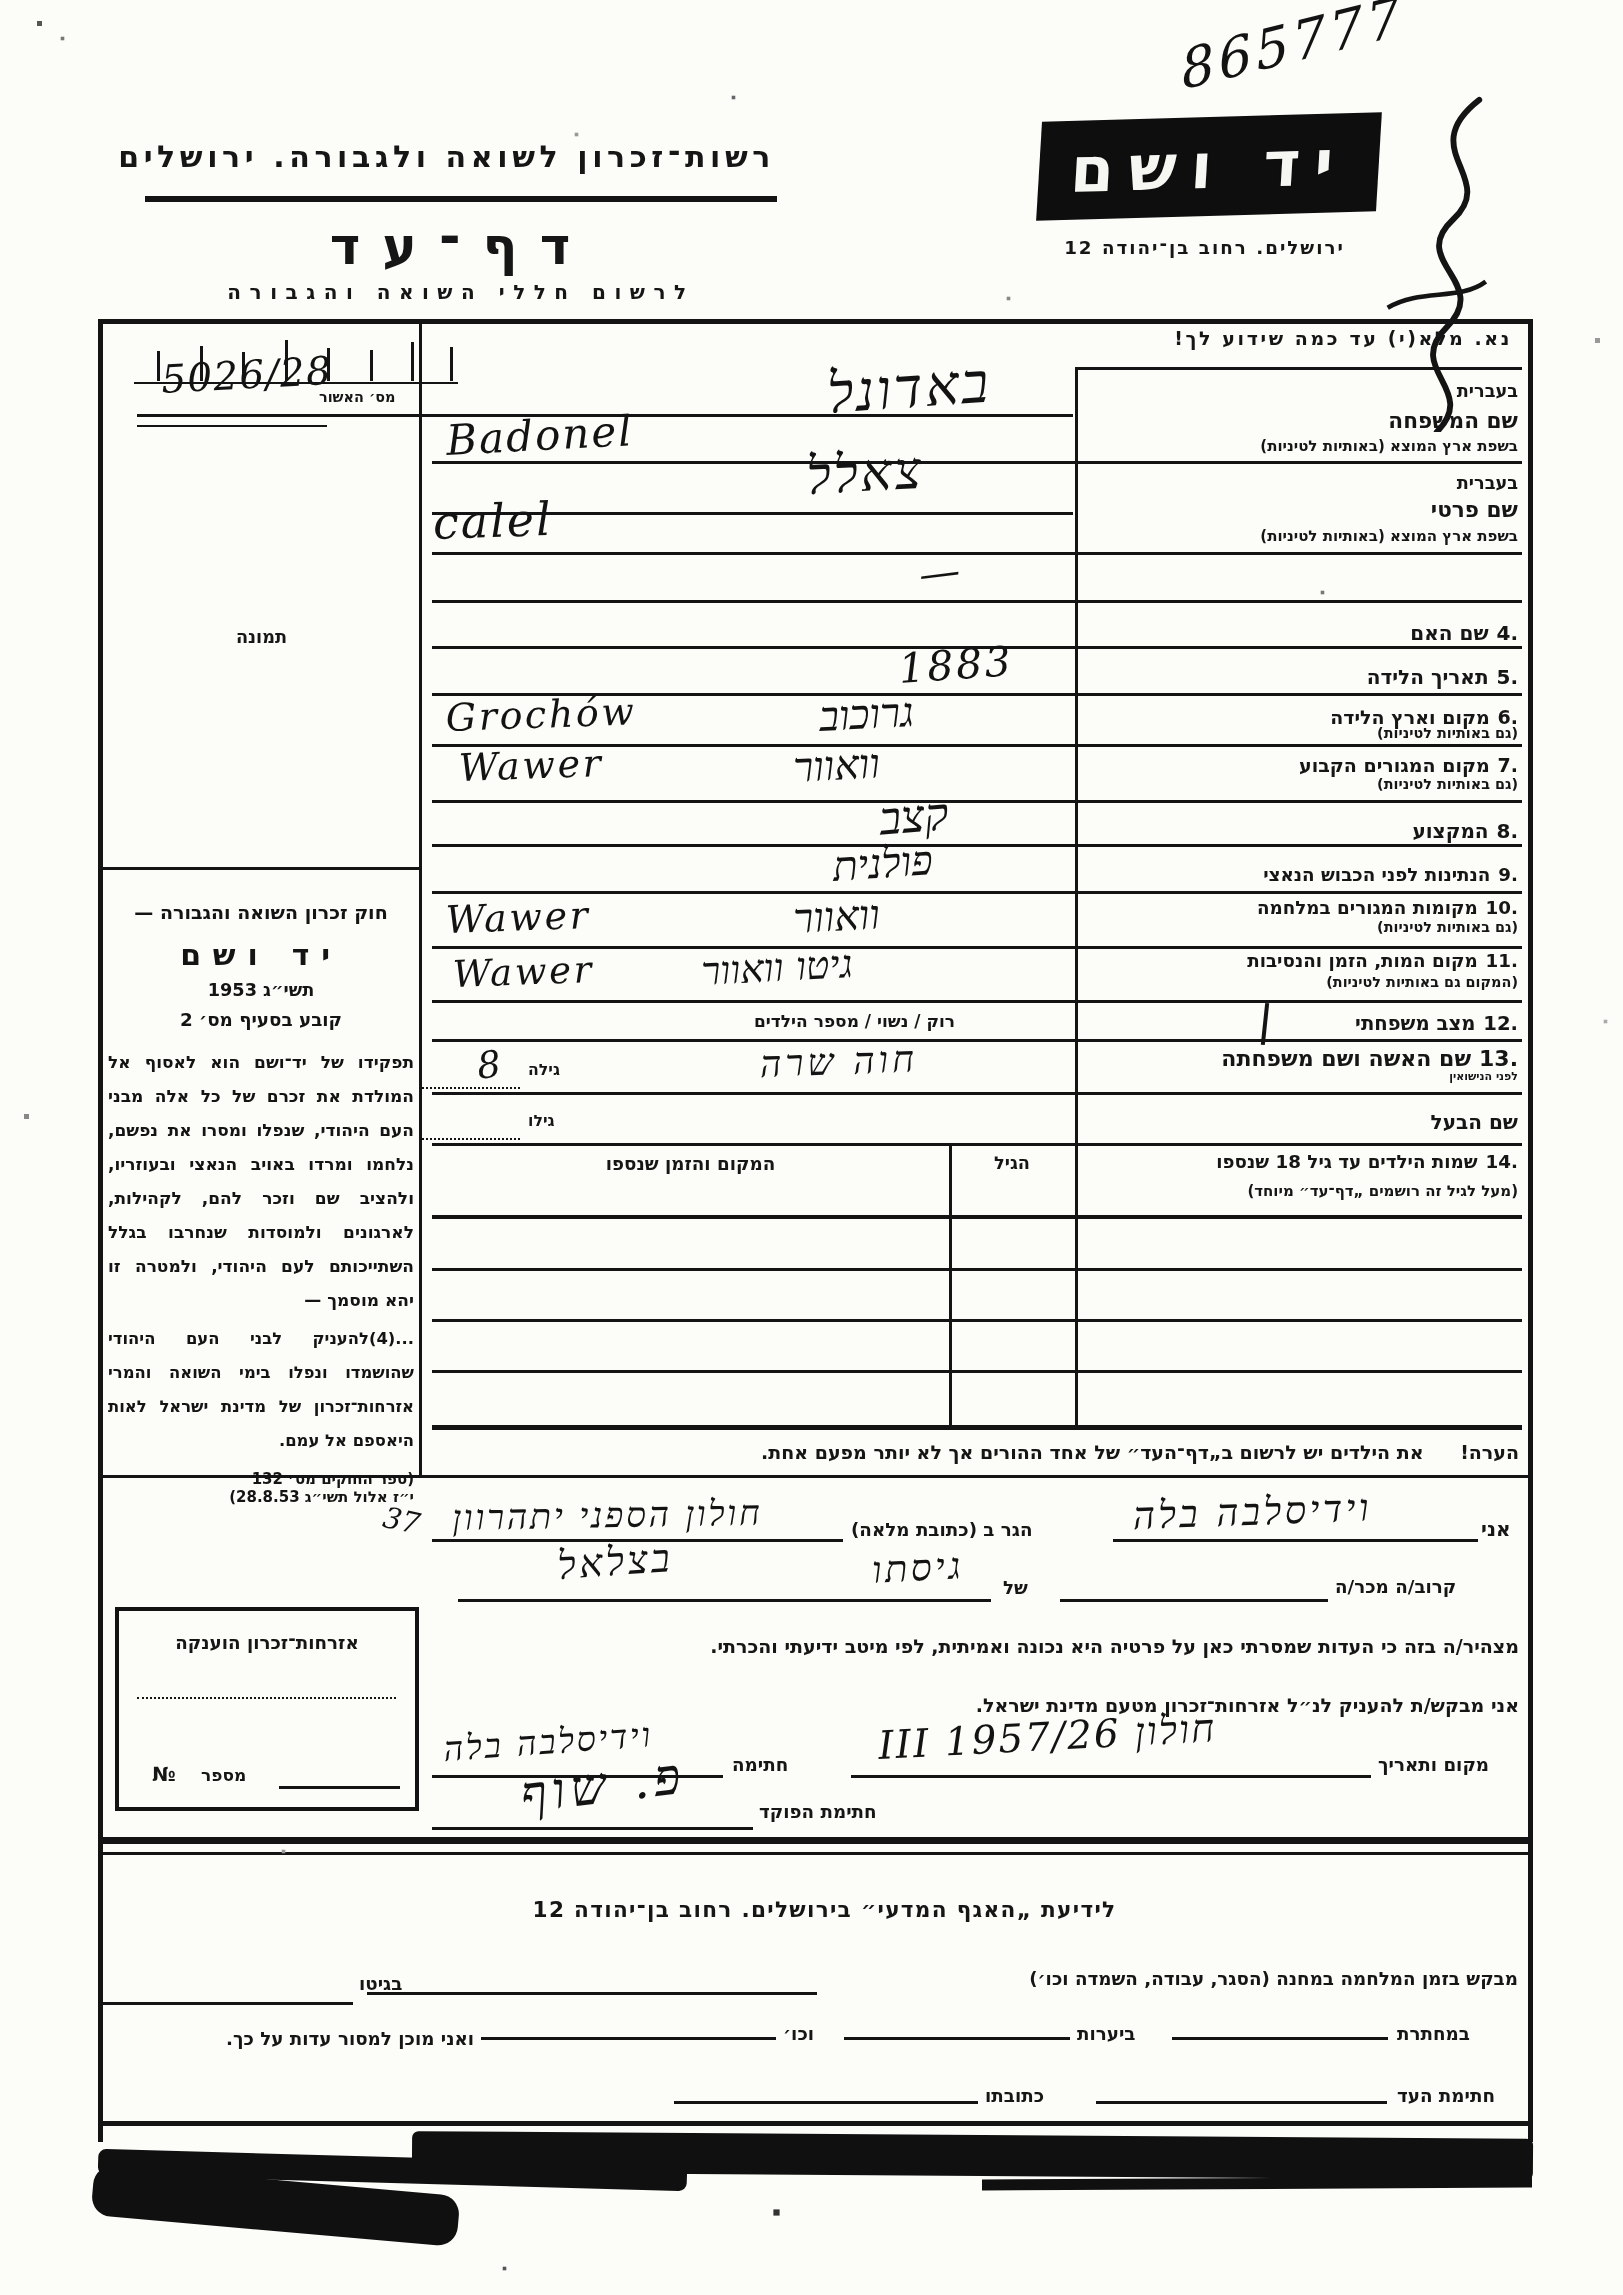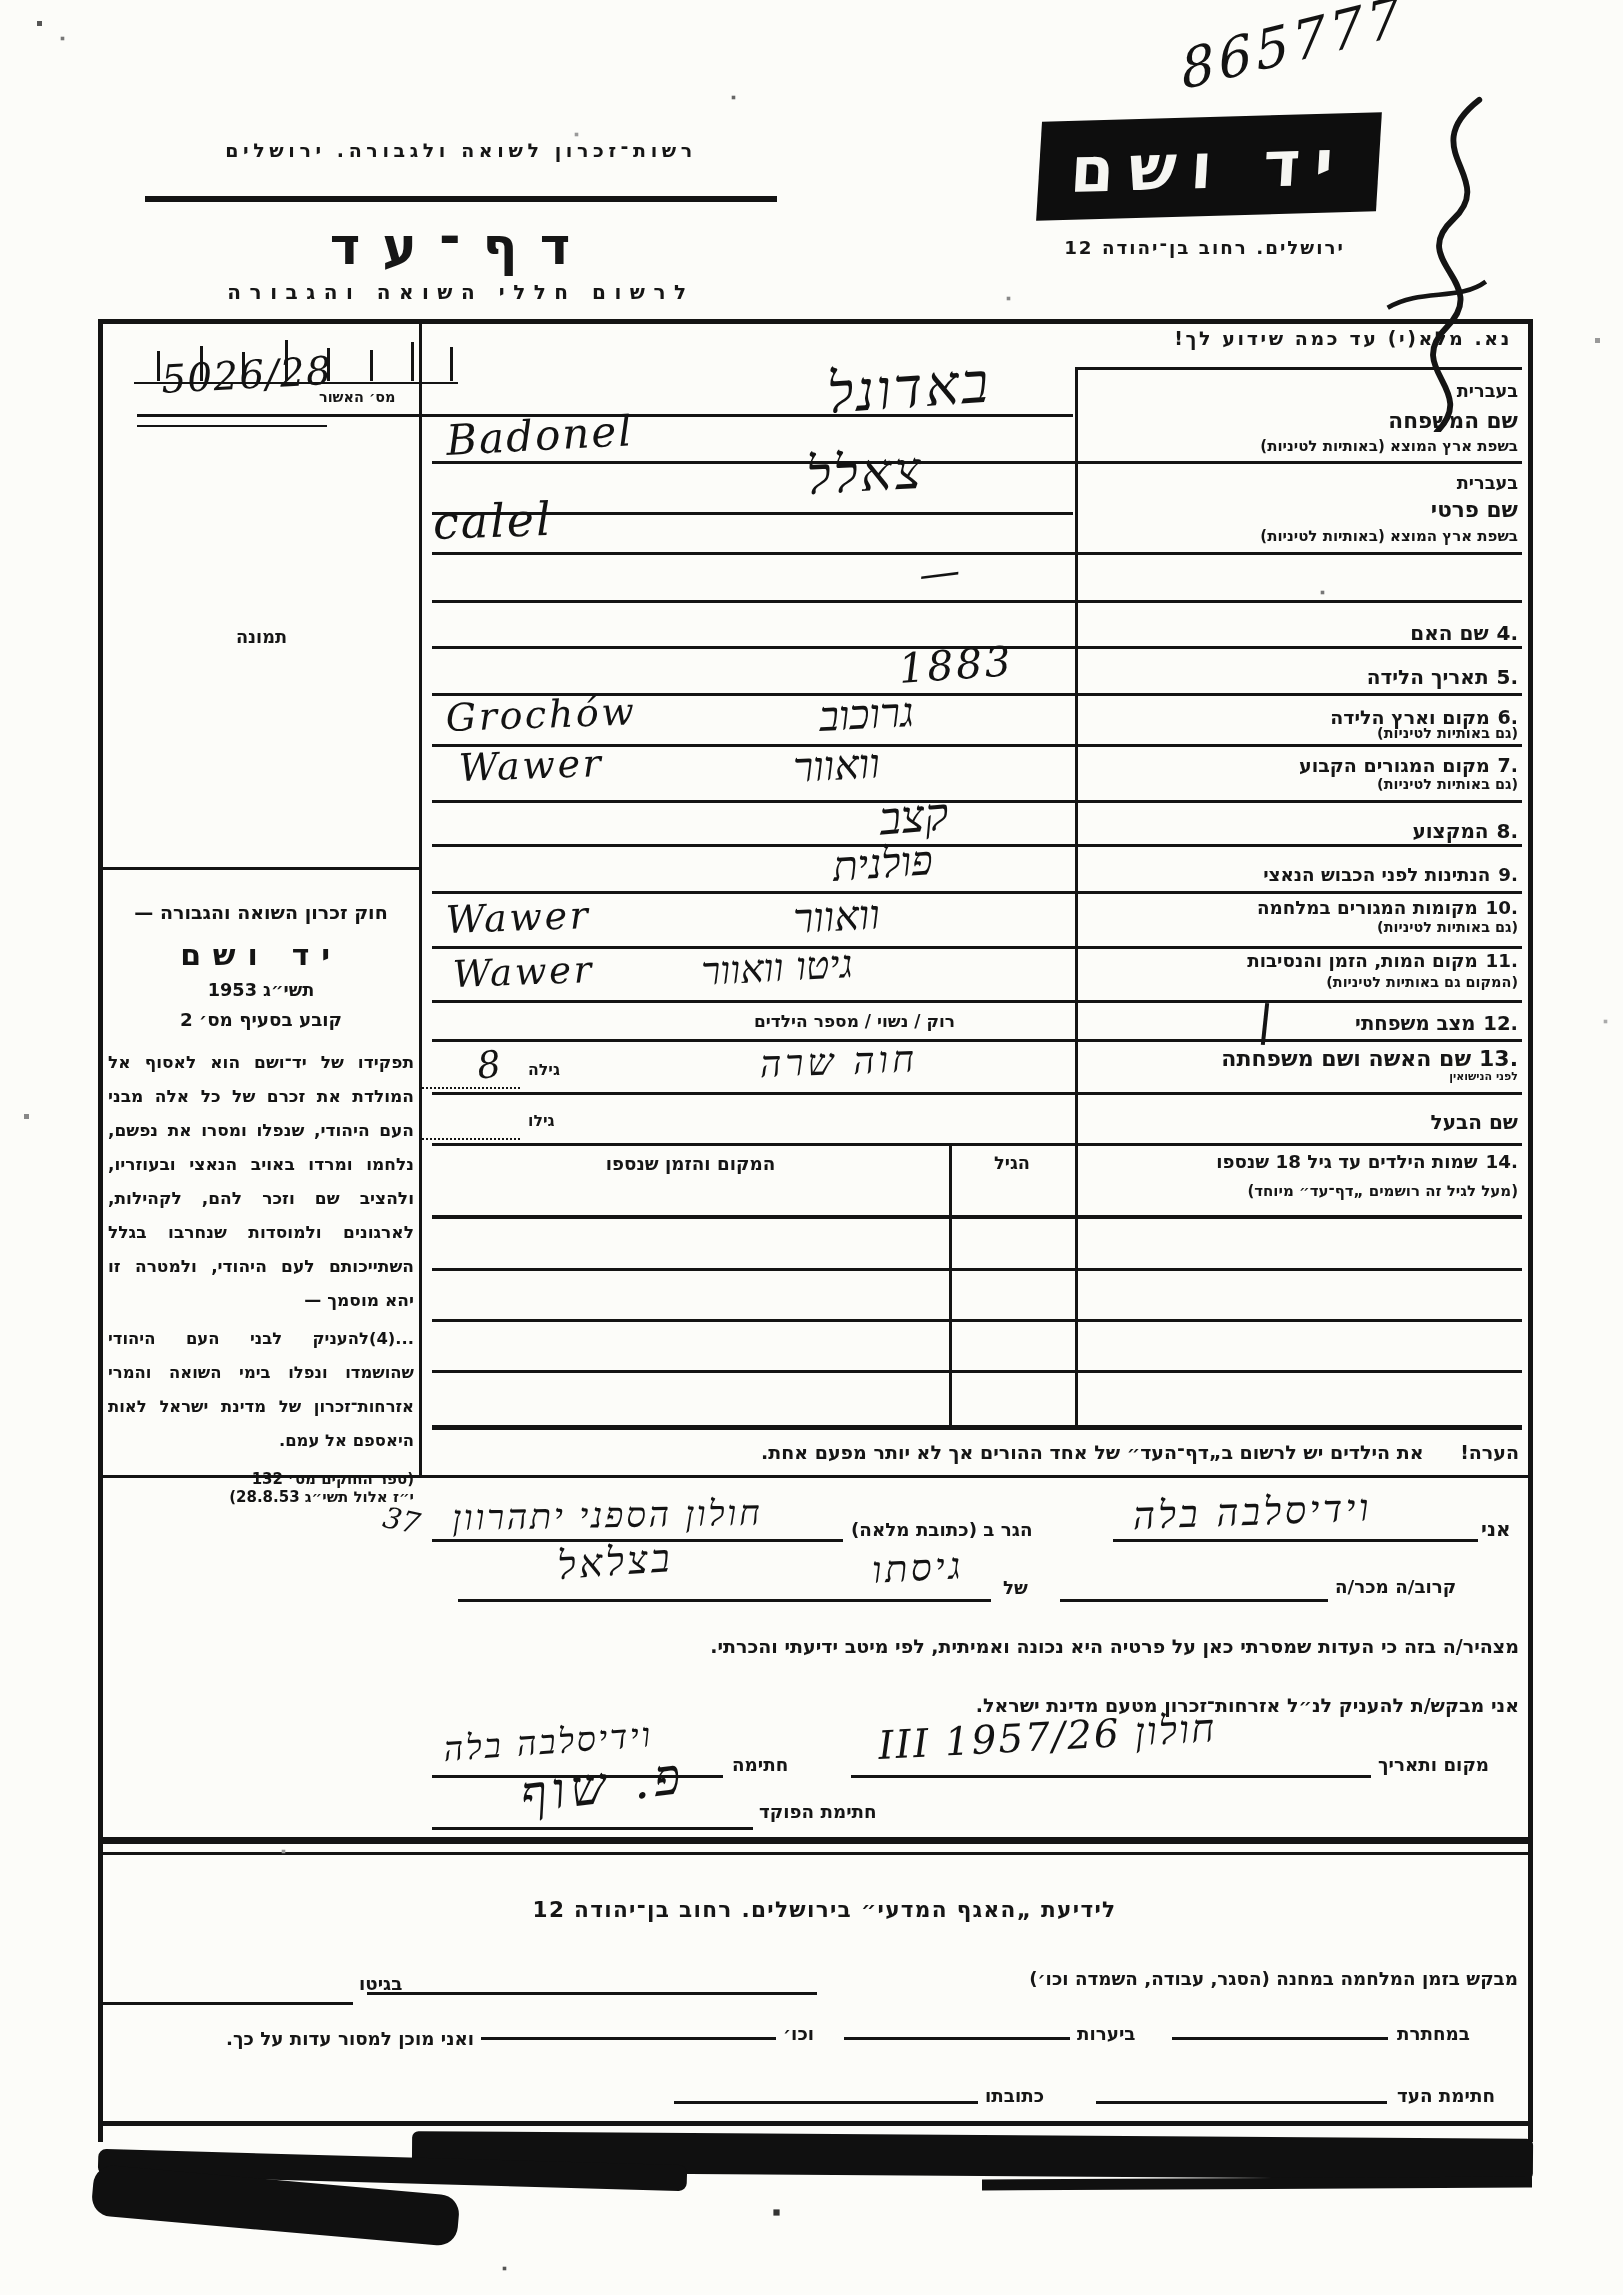--- a/index.html
+++ b/index.html
@@ -22,21 +22,21 @@
   .lblrow{position:absolute;right:105px;left:554px;text-align:right;direction:rtl;}
   .sidebar{position:absolute;left:108px;top:901px;width:306px;direction:rtl;}
   .sb-c{text-align:center;font-weight:bold;}
   .smear{position:absolute;background:#101010;}
 </style>
 </head>
 <body>
 
 <div class="page">
 
-  <div class="pr he" style="left:147px;top:139px;width:628px;text-align:center;font-size:19px;letter-spacing:4.6px;">רשות־זכרון לשואה ולגבורה. ירושלים</div>
+  <div class="pr he" style="left:147px;top:139px;width:628px;text-align:center;font-size:30px;letter-spacing:4.6px;">רשות־זכרון לשואה ולגבורה. ירושלים</div>
   <div class="hl" style="left:145px;top:196px;width:632px;height:5.9px;"></div>
   <div class="pr he" style="left:147px;top:216px;width:628px;text-align:center;font-size:52px;letter-spacing:22px;">דף־עד</div>
   <div class="pr he" style="left:147px;top:280px;width:628px;text-align:center;font-size:20px;letter-spacing:8.5px;">לרשום חללי השואה והגבורה</div>
 
   <div class="hw he" style="left:1178px;top:39px;font-size:54px;transform:rotate(-14deg) skewX(-8deg);letter-spacing:3.9px;">865777</div>
   <div class="stamp">
     <span>יד ושם</span>
   </div>
   <svg width="144" height="340" style="position:absolute;left:1368px;top:92px;" viewBox="0 0 220 520">
     <path d="M170,12 C70,90 200,130 130,195 C60,260 190,290 120,360 C55,425 170,455 105,520" stroke="#141414" stroke-width="9" fill="none" stroke-linecap="round"></path>
@@ -181,20 +181,27 @@
     <div class="sb-c" style="font-size:19px;">חוק זכרון השואה והגבורה —</div>
     <div class="sb-c" style="font-size:30px;letter-spacing:11.8px;margin-top:14.4px;">יד ושם</div>
     <div class="sb-c" style="font-size:17.7px;margin-top:7.9px;">תשי״ג 1953</div>
     <div class="sb-c" style="font-size:18.3px;margin-top:9.2px;">קובע בסעיף מס׳ 2</div>
     <div style="font-weight:bold;font-size:17px;line-height:34px;text-align:justify;margin-top:14.4px;">תפקידו של יד־ושם הוא לאסוף אל המולדת את זכרם של כל אלה מבני העם היהודי, שנפלו ומסרו את נפשם, נלחמו ומרדו באויב הנאצי ובעוזריו, ולהציב שם וזכר להם, לקהילות, לארגונים ולמוסדות שנחרבו בגלל השתייכותם לעם היהודי, ולמטרה זו יהא מוסמך —</div>
     <div style="font-weight:bold;font-size:16.4px;line-height:34px;text-align:justify;margin-top:5.2px;">...(4)להעניק לבני העם היהודי שהושמדו ונפלו בימי השואה והמרי אזרחות־זכרון של מדינת ישראל לאות היאספם אל עמם.</div>
     <div style="font-weight:bold;font-size:15px;margin-top:11.8px;text-align:right;">(ספר החוקים מס׳ 132</div>
     <div style="font-weight:bold;font-size:15px;text-align:right;">י״ז אלול תשי״ג 28.8.53)</div>
   </div>
 
+  <div style="position:absolute;left:115px;top:1607px;width:296px;height:196px;border:4.6px solid #131313;">
+    <div class="pr he" style="left:0;right:0;top:21px;text-align:center;font-size:18.3px;position:absolute;">אזרחות־זכרון הוענקה</div>
+    <div class="dot" style="left:18.3px;top:86px;width:259px;"></div>
+    <div class="pr" style="left:33px;top:152px;font-size:19.6px;position:absolute;">№</div>
+    <div class="pr he" style="left:82px;top:154px;font-size:17px;position:absolute;">מספר</div>
+    <div class="hl" style="left:160px;top:175px;width:121px;height:2.6px;"></div>
+  </div>
 
   <div class="pr he" style="left:1481px;top:1517px;font-size:20px;">אני</div>
   <div class="hw he" style="left:1132px;top:1494px;font-size:38px;transform:rotate(-2deg);letter-spacing:3.3px;">וידיסלבה בלה</div>
   <div class="hl" style="left:1113px;top:1539px;width:365px;"></div>
   <div class="pr he" style="left:851px;top:1519px;font-size:18.3px;">הגר ב (כתובת מלאה)</div>
   <div class="hw he" style="left:452px;top:1498px;font-size:35px;transform:rotate(-1deg);letter-spacing:2.6px;">חולון הספני יתהרוון</div>
   <div class="hl" style="left:432px;top:1539px;width:411px;"></div>
   <div class="hw" style="left:387px;top:1500px;font-size:29px;transform:rotate(12deg);">37</div>
 
   <div class="pr he" style="left:1335px;top:1576px;font-size:18.3px;">קרוב/ה מכר/ה</div>

